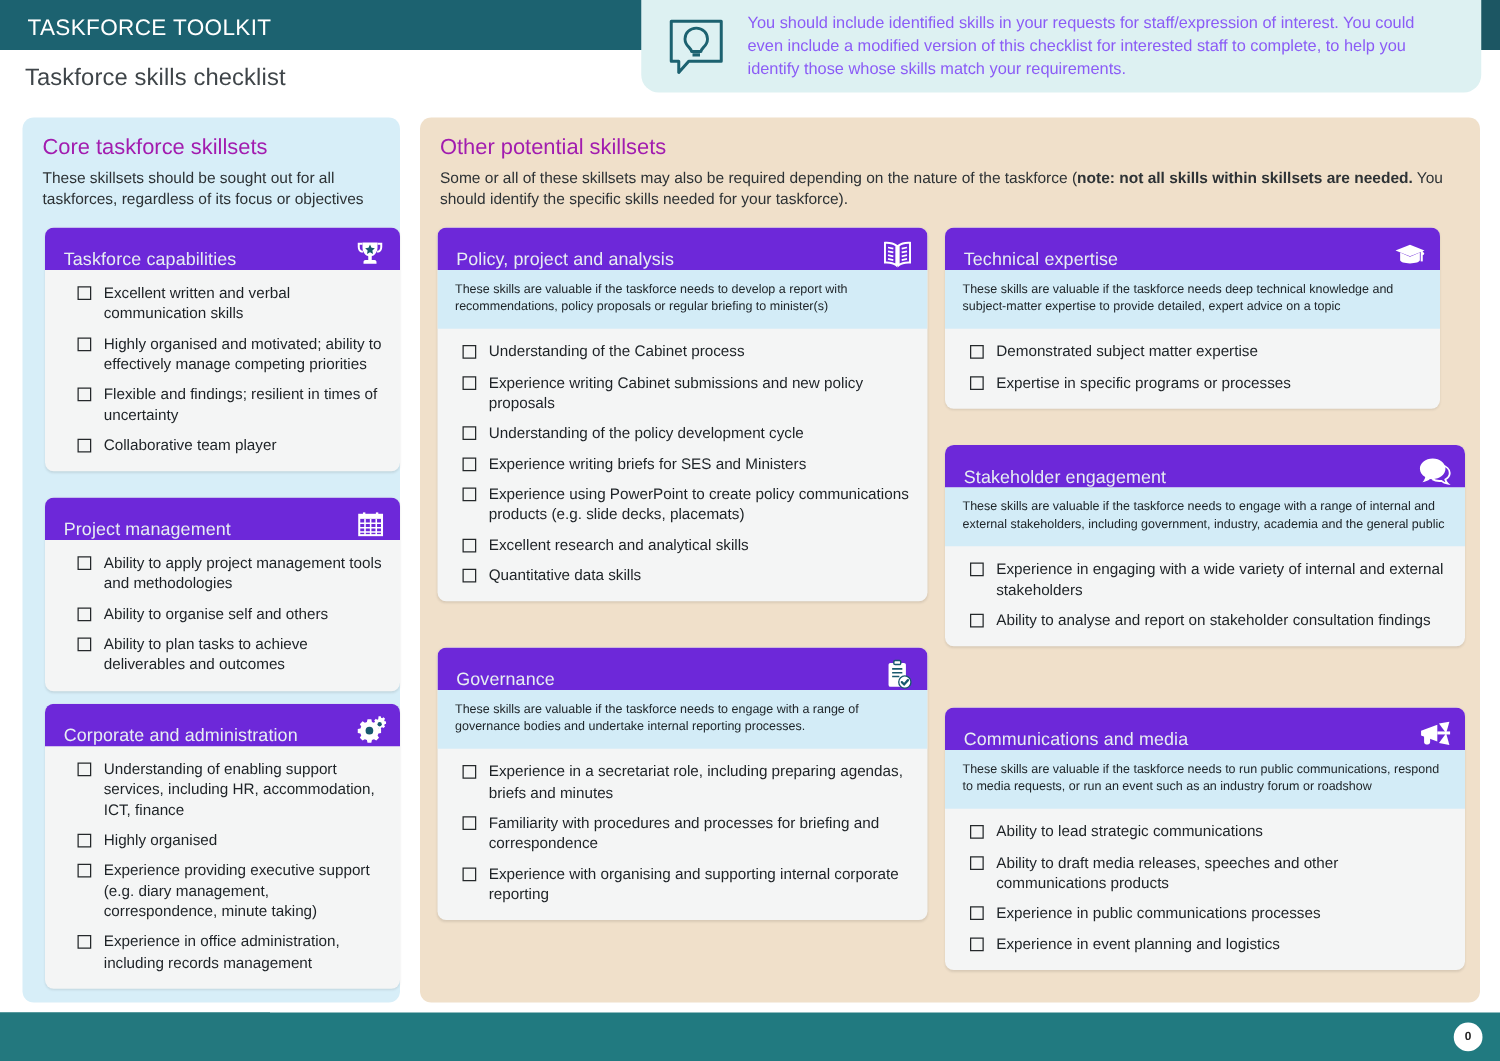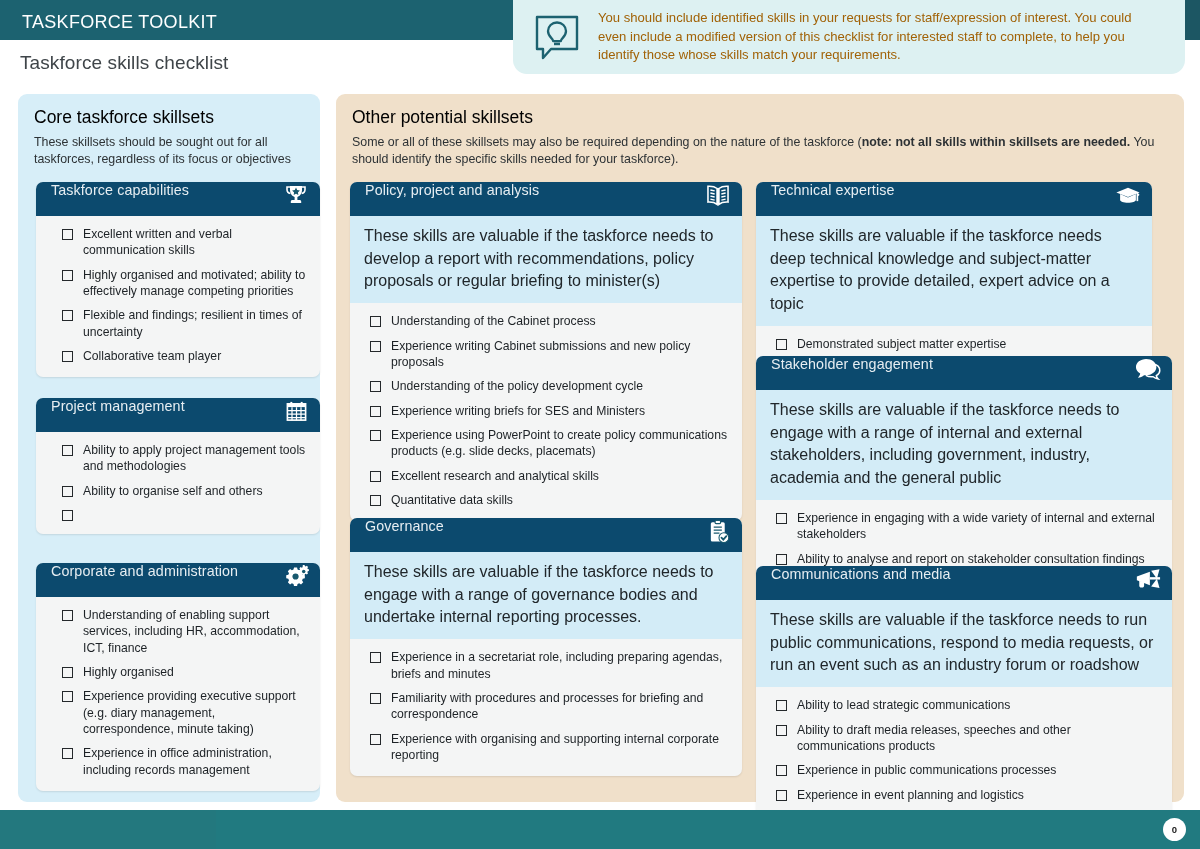--- a/index.html
+++ b/index.html
@@ -38,21 +38,21 @@
     background: #ddf1f2;
     border-radius: 0 0 14px 14px;
     display: flex; align-items: center;
   }
   .tip-icon {
     flex: 0 0 auto; width: 54px; height: 54px;
     margin-left: 17px; margin-right: 14px;
     display: flex; align-items: center; justify-content: center;
   }
   .tip-text {
-    font-size: 13.1px; line-height: 1.42; color: #a16207;
+    font-size: 13.1px; line-height: 1.42; color: #8b5cf6;
     padding-right: 22px;
   }
 
   
   .page-title {
     position: absolute; left: 20px; top: 52px;
     font-size: 19px; font-weight: 400; color: #3f4549;
     letter-spacing: .1px;
   }
 
@@ -63,55 +63,55 @@
   }
   .panel-left {
     left: 18px; top: 94px; width: 302px; height: 708px;
     background: #d7eef8;
   }
   .panel-right {
     left: 336px; top: 94px; width: 848px; height: 708px;
     background: #f0e0ca;
   }
   .panel-heading {
-    font-size: 17.5px; font-weight: 400; color: #000000;
+    font-size: 17.5px; font-weight: 400; color: #a21caf;
     margin: 13px 0 0 16px;
   }
   .panel-sub {
     font-size: 12.4px; line-height: 1.38; color: #2d3235;
     margin: 6px 0 0 16px; padding-right: 14px;
   }
   .panel-right .panel-sub { padding-right: 18px; }
   .panel-sub b { font-weight: bold; }
 
   
   .card {
     background: #f4f5f5;
     border-radius: 7px;
     overflow: hidden;
     box-shadow: 0 1px 2px rgba(0,0,0,.10);
     position: absolute;
   }
   .card-head {
-    background: #0c4a6e;
+    background: #6d28d9;
     height: 34px;
-    display: flex; align-items: flex-start;
+    display: flex; align-items: flex-end;
     padding: 0 11px 0 15px;
   }
   .card-title {
     font-size: 14.3px; color: #e7eef2; font-weight: 400;
     flex: 1 1 auto; letter-spacing: .1px;
   }
   .card-icon {
     flex: 0 0 auto; width: 26px; height: 26px;
     display: flex; align-items: center; justify-content: center;
   }
   .card-desc {
     background: #d3ecf7;
-    font-size: 16px; line-height: 1.42; color: #20262a;
+    font-size: 10px; line-height: 1.42; color: #20262a;
     padding: 9px 14px 10px 14px;
   }
   .checklist {
     list-style: none; margin: 0; padding: 10px 12px 11px 12px;
   }
   .checklist li {
     display: flex; align-items: flex-start;
     margin-bottom: 8px;
     font-size: 12.2px; line-height: 1.34; color: #1d2226;
   }
@@ -242,20 +242,21 @@
         <li>
             <span class="cbox"></span>
             <span>Ability to apply project management tools and methodologies</span>
           </li>
         <li>
             <span class="cbox"></span>
             <span>Ability to organise self and others</span>
           </li>
         <li>
             <span class="cbox"></span>
+            <span>Ability to plan tasks to achieve deliverables and outcomes</span>
           </li>
       </ul>
     </div>
 
     <div class="card" id="card-corporate-admin">
       <div class="card-head">
         <div class="card-title">Corporate and administration</div>
         <div class="card-icon">
           <svg width="25" height="25" viewBox="0 0 26 26" aria-hidden="true">
             <g fill="#ffffff">

